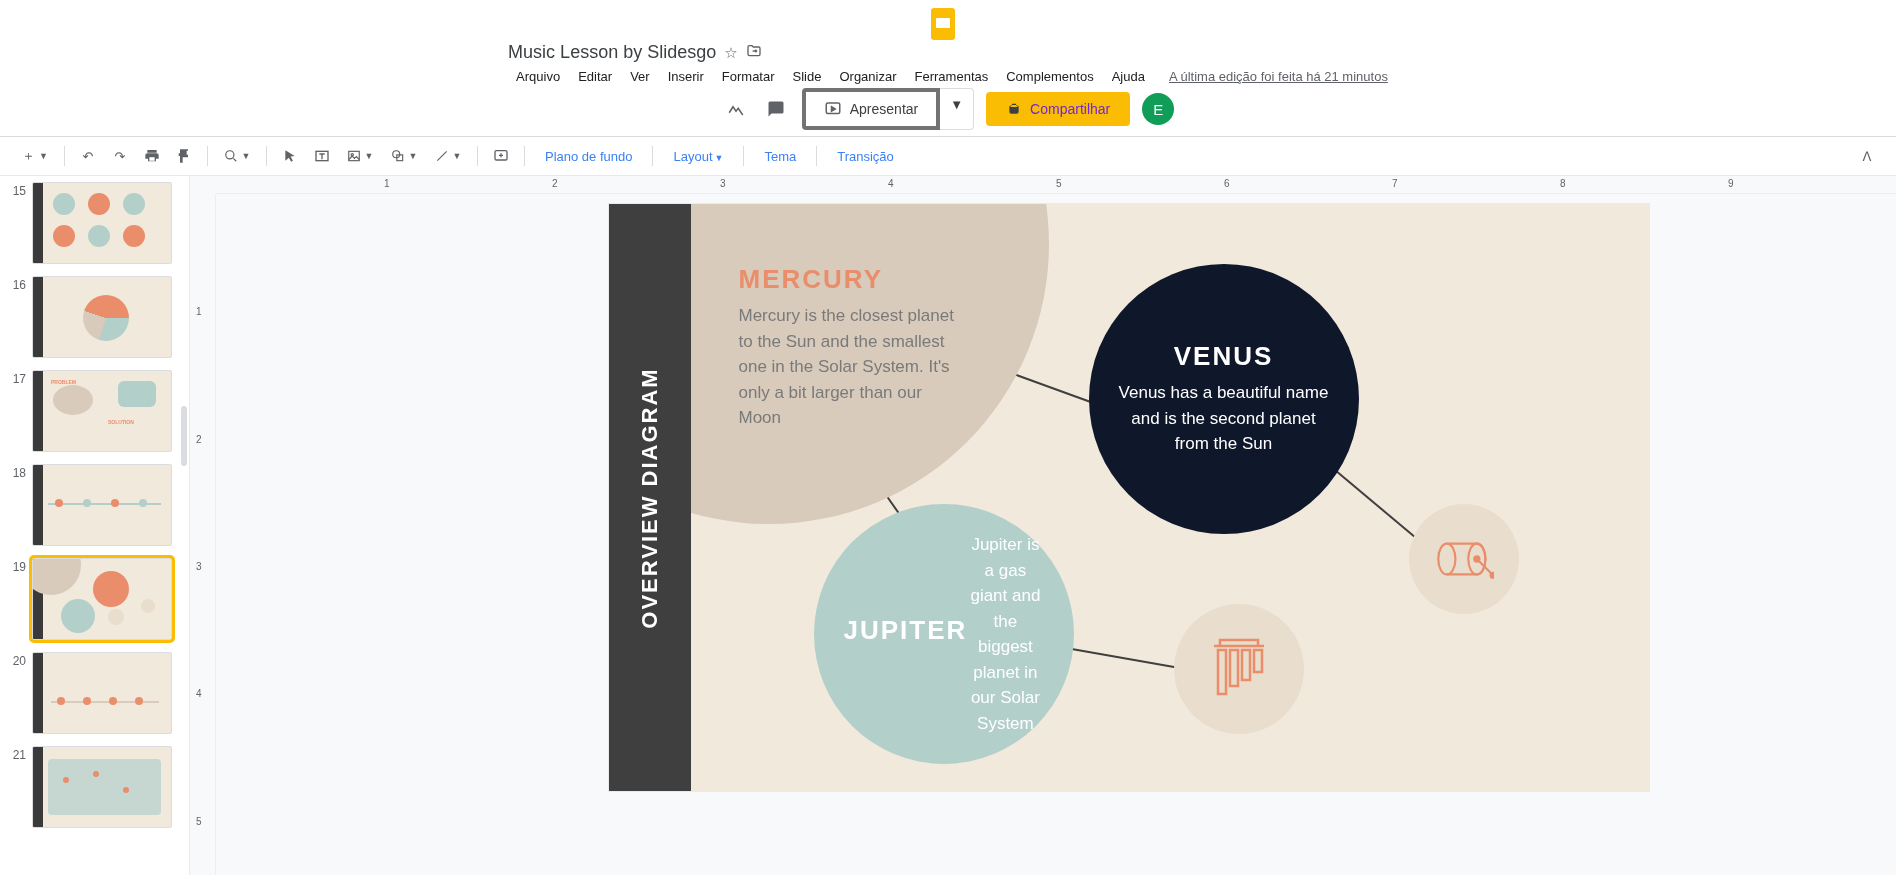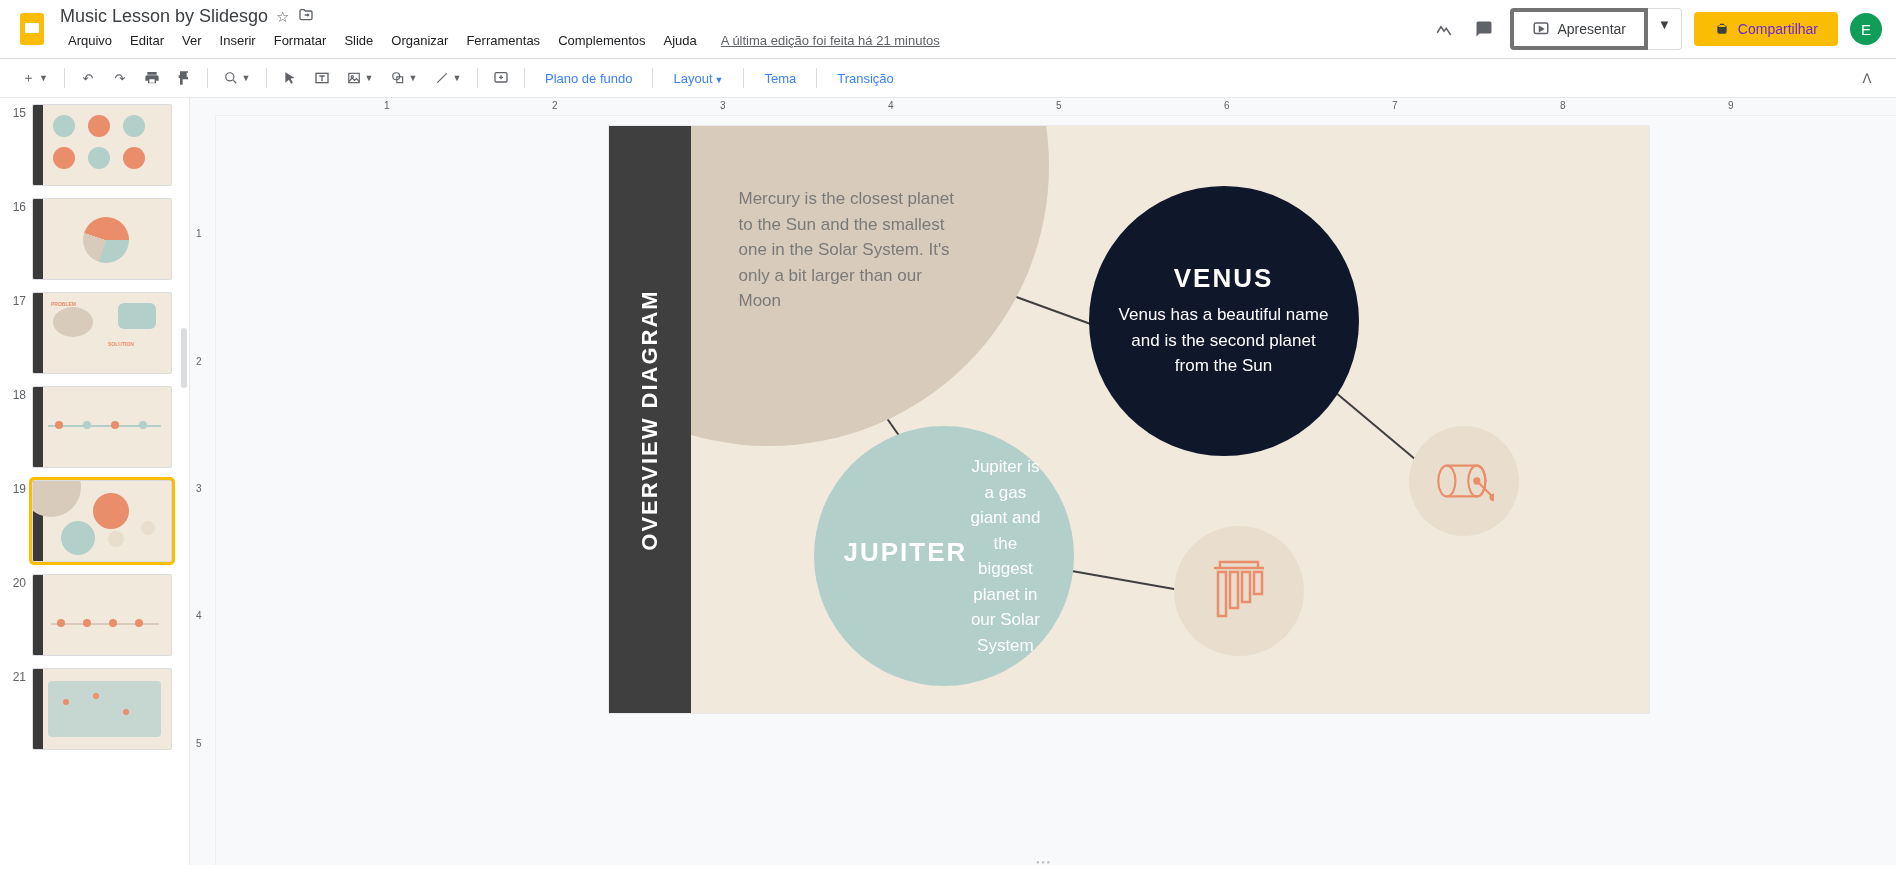--- a/index.html
+++ b/index.html
@@ -1,19 +1,19 @@
 <!DOCTYPE html>
 <html><head>
 <meta charset="utf-8">
 <style>
   * { box-sizing: border-box; margin: 0; padding: 0; }
   body { font-family: Arial, sans-serif; background: #fff; color: #3c4043; font-size: 13px; overflow: hidden; }
 
   
-  .titlebar { display: flex; align-items: center; padding: 6px 14px 0 14px; }
+  .titlebar { display: flex; align-items: center; padding: 6px 14px 0 14px; flex-direction: column; }
   .app-logo { width: 36px; height: 36px; display:flex; align-items:center; justify-content:center; margin-right:10px; }
   .doc-meta { display:flex; flex-direction:column; flex:1; }
   .doc-title-row { display:flex; align-items:center; gap:8px; }
   .doc-title { font-size:18px; color:#3c4043; font-weight:400; }
   .title-icon { color:#5f6368; font-size:15px; }
   .menu-row { display:flex; align-items:center; gap:2px; margin-top:2px; }
   .menu-item { padding:4px 8px; border-radius:4px; cursor:pointer; color:#202124; }
   .edit-status { color:#5f6368; text-decoration:underline; margin-left:14px; cursor:pointer; }
 
   .titlebar-right { display:flex; align-items:center; gap:12px; }
@@ -320,20 +320,21 @@
       <div class="slide">
 
         <div class="line" style="left:380px; top:160px; width:125px; transform:rotate(20deg);"></div>
         <div class="line" style="left:270px; top:280px; width:130px; transform:rotate(55deg);"></div>
         <div class="line" style="left:720px; top:260px; width:130px; transform:rotate(40deg);"></div>
         <div class="line" style="left:440px; top:440px; width:150px; transform:rotate(10deg);"></div>
 
         <div class="big-beige-circle"></div>
 
         <div class="mercury-block">
+          <div class="planet-title mercury">MERCURY</div>
           <div class="planet-body">Mercury is the closest planet to the Sun and the smallest one in the Solar System. It's only a bit larger than our Moon</div>
         </div>
 
         <div class="venus-circle">
           <div class="planet-title">VENUS</div>
           <div class="planet-body">Venus has a beautiful name and is the second planet from the Sun</div>
         </div>
 
         <div class="jupiter-circle">
           <div class="planet-title">JUPITER</div>

